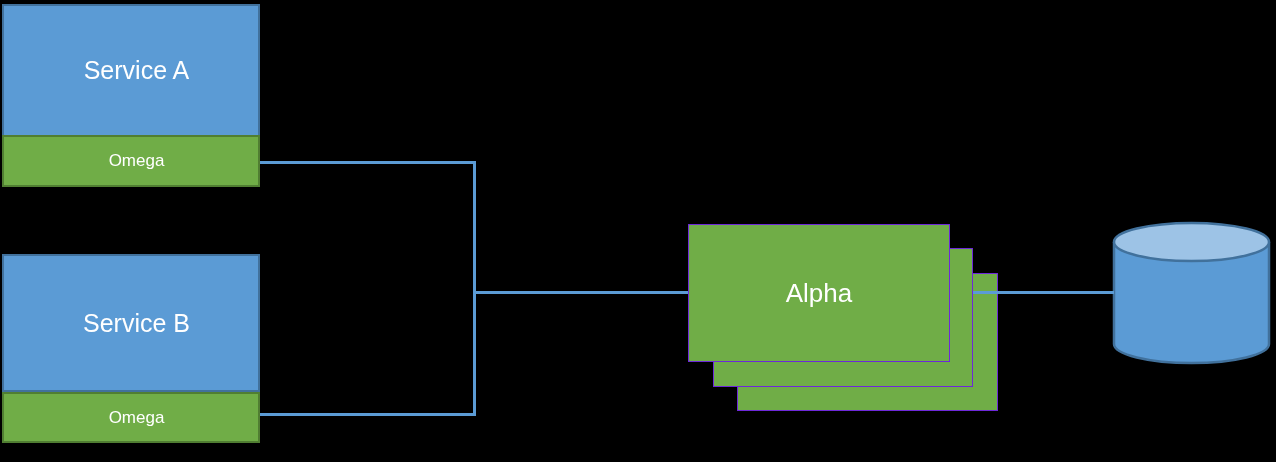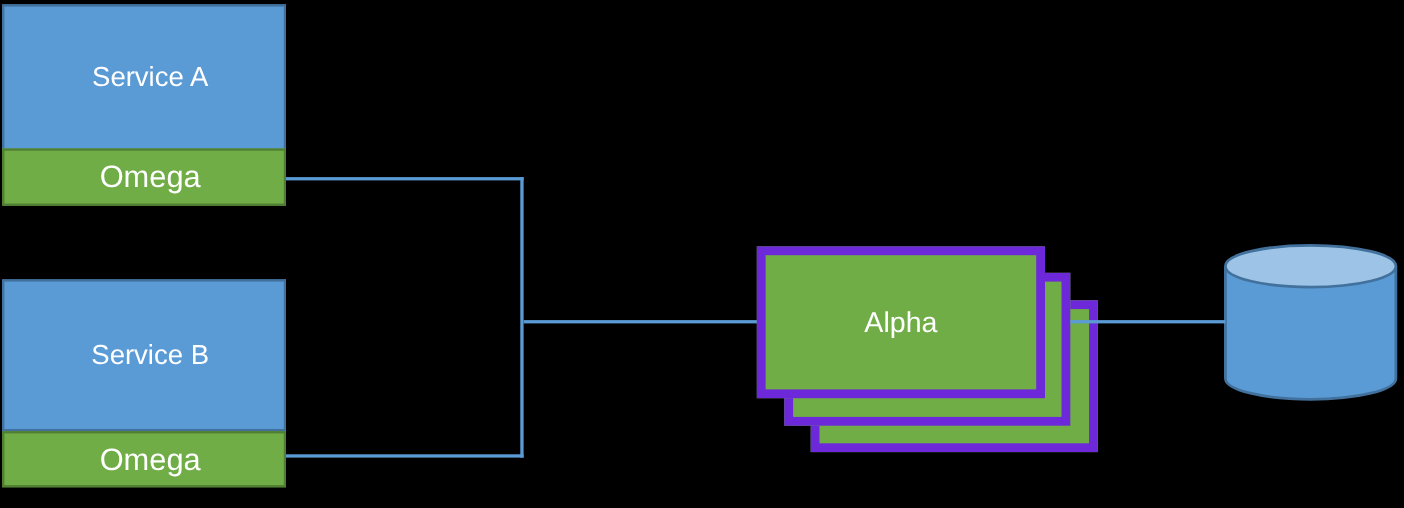--- a/index.html
+++ b/index.html
@@ -25,27 +25,27 @@
     padding-left: 11px;
   }
   .blue-box {
     background: #5B9BD5;
     border: 2px solid #41719C;
     font-size: 25px;
   }
   .green-bar {
     background: #70AD47;
     border: 2px solid #507E32;
-    font-size: 28px;
+    font-size: 17px;
   }
   .stack-rect {
     position: absolute;
     box-sizing: border-box;
     background: #70AD47;
-    border: 8px solid #6d28d9;
+    border: 1px solid #6d28d9;
   }
   .stack-front {
     display: flex;
     align-items: center;
     justify-content: center;
     color: #ffffff;
     font-size: 26px;
   }
   .line {
     position: absolute;

